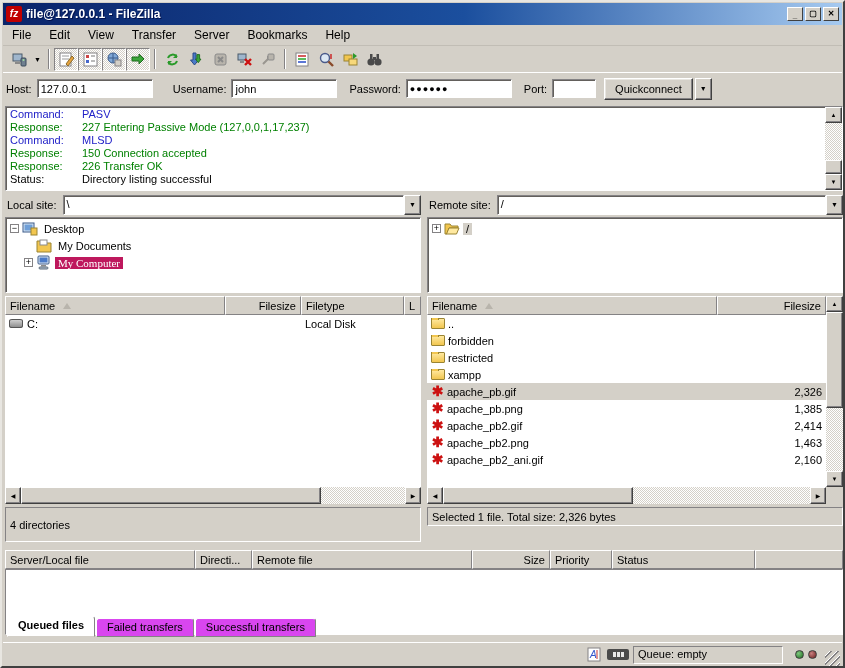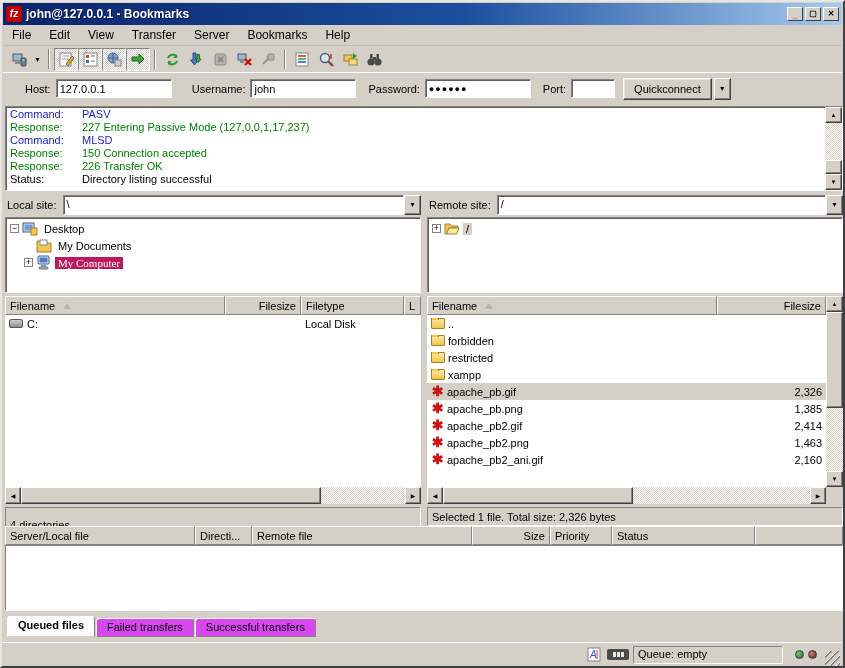--- a/index.html
+++ b/index.html
@@ -28,21 +28,21 @@
   .tsep{width:2px;height:20px;border-left:1px solid #848284;border-right:1px solid #fff;margin:0 4px;}
   .tbtn{width:24px;height:23px;display:flex;align-items:center;justify-content:center;border:1px solid transparent;}
   .tbtn.pressed{border-color:#848284 #fff #fff #848284;
     background-image:linear-gradient(45deg,#fff 25%,transparent 25%,transparent 75%,#fff 75%),
                      linear-gradient(45deg,#fff 25%,transparent 25%,transparent 75%,#fff 75%);
     background-size:2px 2px;background-position:0 0,1px 1px;}
   .tbtn svg{width:17px;height:17px;}
   .drop-arrow{width:13px;height:23px;display:flex;align-items:center;justify-content:center;font-size:7px;color:#000;}
 
   
-  .quickbar{left:1px;top:70px;width:839px;height:32px;display:flex;align-items:center;padding-left:22px;border-top:1px solid #fff;}
+  .quickbar{left:1px;top:70px;width:839px;height:32px;display:flex;align-items:center;padding-left:3px;border-top:1px solid #fff;}
   .qlabel{font-size:11px;margin-right:5px;}
   .tin{height:19px;background:#fff;border:1px solid;border-color:#848284 #fff #fff #848284;
     box-shadow:inset 1px 1px 0 #63605c;font-size:11px;padding:1px 3px;outline:none;}
   .qbtn{height:22px;background:#d4d0c8;border:1px solid;border-color:#fff #404040 #404040 #fff;
     box-shadow:inset -1px -1px 0 #848284,inset 1px 1px 0 #e8e6e1;font-size:11px;padding:0 10px;}
   .qdrop{width:17px;height:22px;background:#d4d0c8;border:1px solid;border-color:#fff #404040 #404040 #fff;
     box-shadow:inset -1px -1px 0 #848284;font-size:7px;line-height:20px;text-align:center;margin-left:2px;}
 
   
   .sunken{border:1px solid;border-color:#848284 #fff #fff #848284;box-shadow:inset 1px 1px 0 #63605c;background:#fff;}
@@ -130,21 +130,21 @@
     align-items:center;justify-content:center;margin-left:4px;}
   .badge i{display:block;width:3px;height:5px;background:#e8e8e8;}
 </style>
 </head>
 <body>
 
 <div class="window">
 
   <div class="abs titlebar">
     <div class="fzicon">fz</div>
-    <div class="title-text">john@127.0.0.1 - Bookmarks</div>
+    <div class="title-text">file@127.0.0.1 - FileZilla</div>
     <div class="caption-btn" style="line-height:16px;">_</div>
     <div class="caption-btn">▢</div>
     <div class="caption-btn">✕</div>
   </div>
 
   <div class="abs menubar">
     <span class="menu-item">File</span>
     <span class="menu-item">Edit</span>
     <span class="menu-item">View</span>
     <span class="menu-item">Transfer</span>
@@ -488,21 +488,21 @@
           <div class="sbtn">▶</div>
         </div>
         <div style="width:17px;height:17px;background:#d4d0c8;"></div>
       </div>
     </div>
     <div class="statusline" style="margin-top:3px;height:19px;">
       <span>Selected 1 file. Total size: 2,326 bytes</span>
     </div>
   </div>
 
-  <div class="abs" style="left:3px;top:524px;width:838px;height:86px;">
+  <div class="abs" style="left:3px;top:548px;width:838px;height:86px;">
     <div class="lheader">
       <div class="hcell" style="width:190px">
           <span>Server/Local file</span>
         </div>
       <div class="hcell" style="width:57px">
           <span>Directi...</span>
         </div>
       <div class="hcell" style="width:220px">
           <span>Remote file</span>
         </div>

